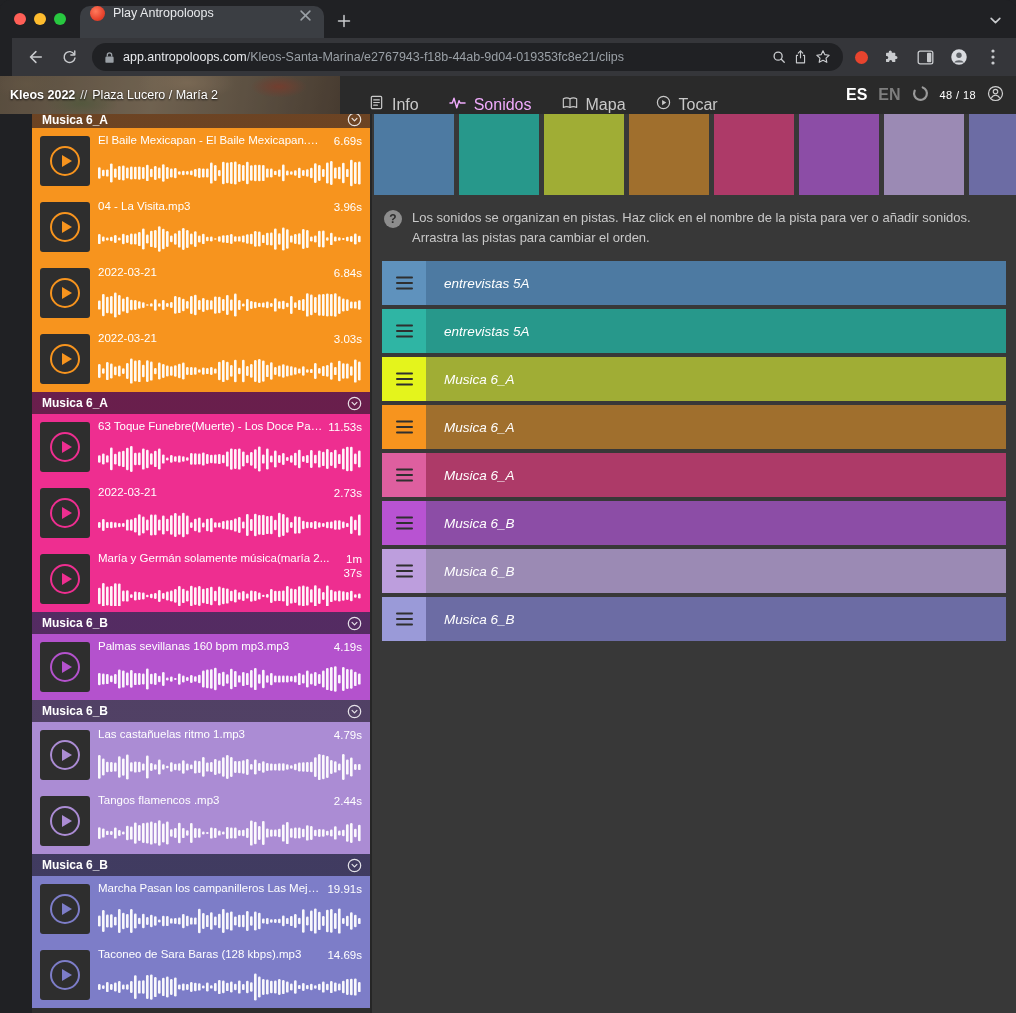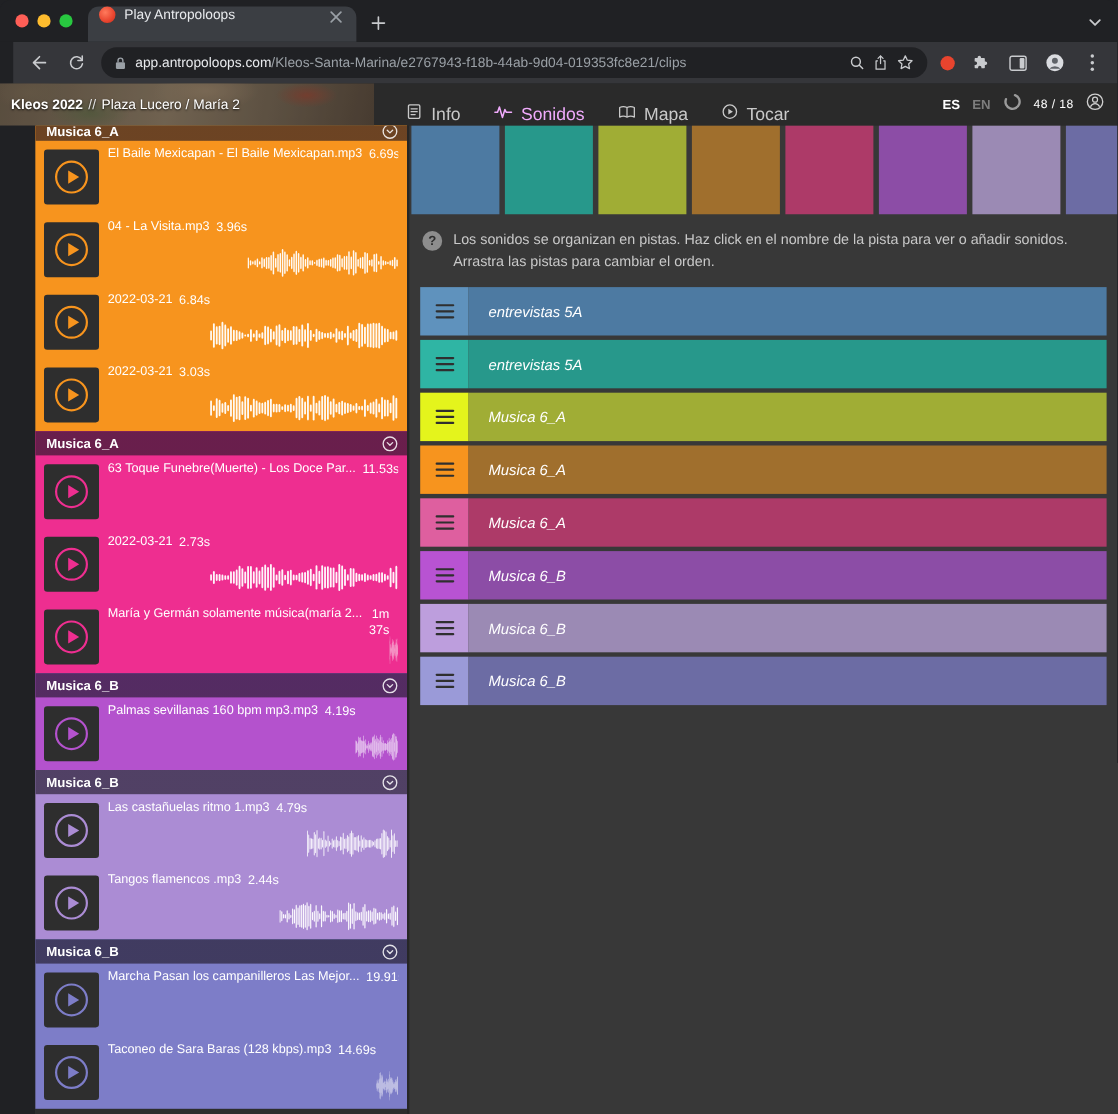--- a/index.html
+++ b/index.html
@@ -48,21 +48,21 @@
   .breadcrumb::before { content:""; position:absolute; inset:0; background:rgba(20,15,10,.22); }
   .breadcrumb > span { position:relative; }
   .crumb-project { font-weight:bold; }
   .crumb-sep { color:#e3e3e3; }
   .app-tabs { display:flex; align-items:center; padding-left:16px; gap:4px; }
   .app-tab { display:flex; align-items:flex-end; gap:8px; padding:0 13px; height:100%;
     color:#c9c9c9; font-size:16px; cursor:pointer; }
   .app-tab.active { color:#f0abfc; }
   .app-tab svg { flex:none; }
   .header-right { margin-left:auto; display:flex; align-items:center; gap:11px; padding-right:12px; }
-  .lang { font-size:12px; font-weight:bold; color:#7e7e7e; cursor:pointer; }
+  .lang { font-size:16px; font-weight:bold; color:#7e7e7e; cursor:pointer; }
   .lang.active { color:#ffffff; }
   .counter { color:#fff; font-size:11px; letter-spacing:.4px; }
 
   
   .content { display:flex; flex:1; min-height:0; background:#383838;margin-left:32px; }
 
   
   .clips-col { width:340px; flex:none; background:#2d2d2d; overflow:hidden; border-right:2px solid #262626; }
   .clip-section { background:var(--c); }
   .section-header { height:22px; display:flex; align-items:center; padding:0 8px 0 10px;
@@ -72,21 +72,21 @@
   .section-header.clipped { height:14px; align-items:flex-end; padding-bottom:1px; overflow:hidden; }
   .section-label { flex:1; }
   .collapse-icon { display:flex; align-items:center; }
   .clip { display:flex; gap:8px; height:66px; padding:6px 8px; }
   .play-btn { width:50px; height:50px; flex:none; align-self:center; background:#2e2e2e; border:none;
     border-radius:3px; display:flex; align-items:center; justify-content:center; cursor:pointer; }
   .play-circle { width:30px; height:30px; border:2px solid var(--c); border-radius:50%;
     display:flex; align-items:center; justify-content:center; }
   .play-tri { width:0; height:0; border-left:10px solid var(--c);
     border-top:6px solid transparent; border-bottom:6px solid transparent; margin-left:3px; }
-  .clip-body { flex:1; min-width:0; display:flex; flex-direction:row; overflow:hidden; }
+  .clip-body { flex:1; min-width:0; display:flex; flex-direction:column; overflow:hidden; }
   .clip-top { display:flex; justify-content:space-between; gap:6px; color:#fff; font-size:11.5px; }
   .clip-title { flex:1; white-space:nowrap; overflow:hidden; text-overflow:ellipsis; }
   .clip-duration { white-space:pre-line; text-align:right; line-height:1.25; flex:none; }
   .waveform { height:30px; margin-top:auto; }
 
   
   .tracks-panel { flex:1; min-width:0; overflow:hidden; display:flex; flex-direction:column; }
   .swatch-row { display:flex; gap:5px; padding-left:2px; height:81px; overflow:hidden; flex:none; }
   .swatch { width:80px; height:81px; flex:none; cursor:pointer; }
   .help { display:flex; gap:10px; padding:13px 16px 4px 12px; max-width:700px; }

